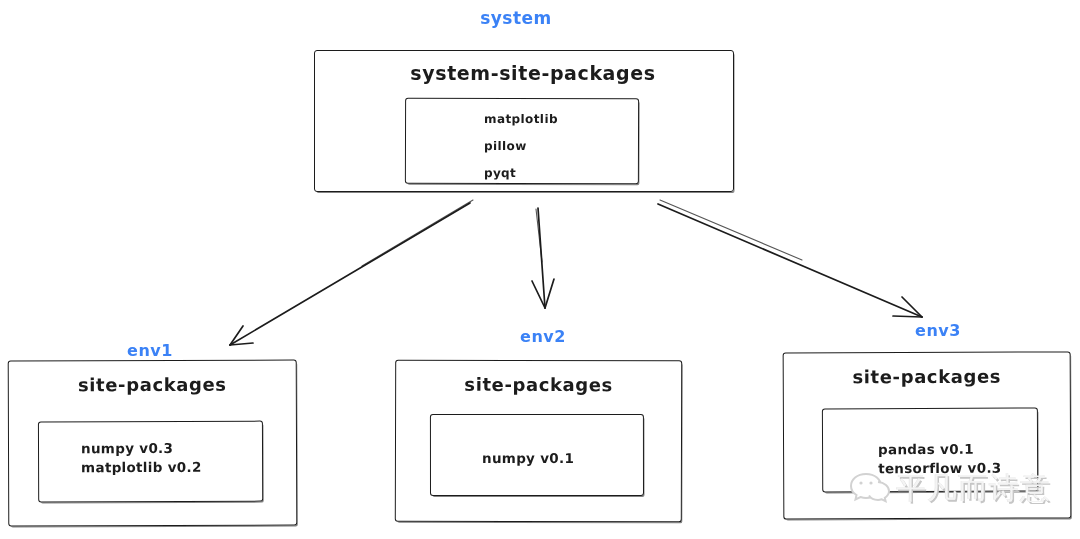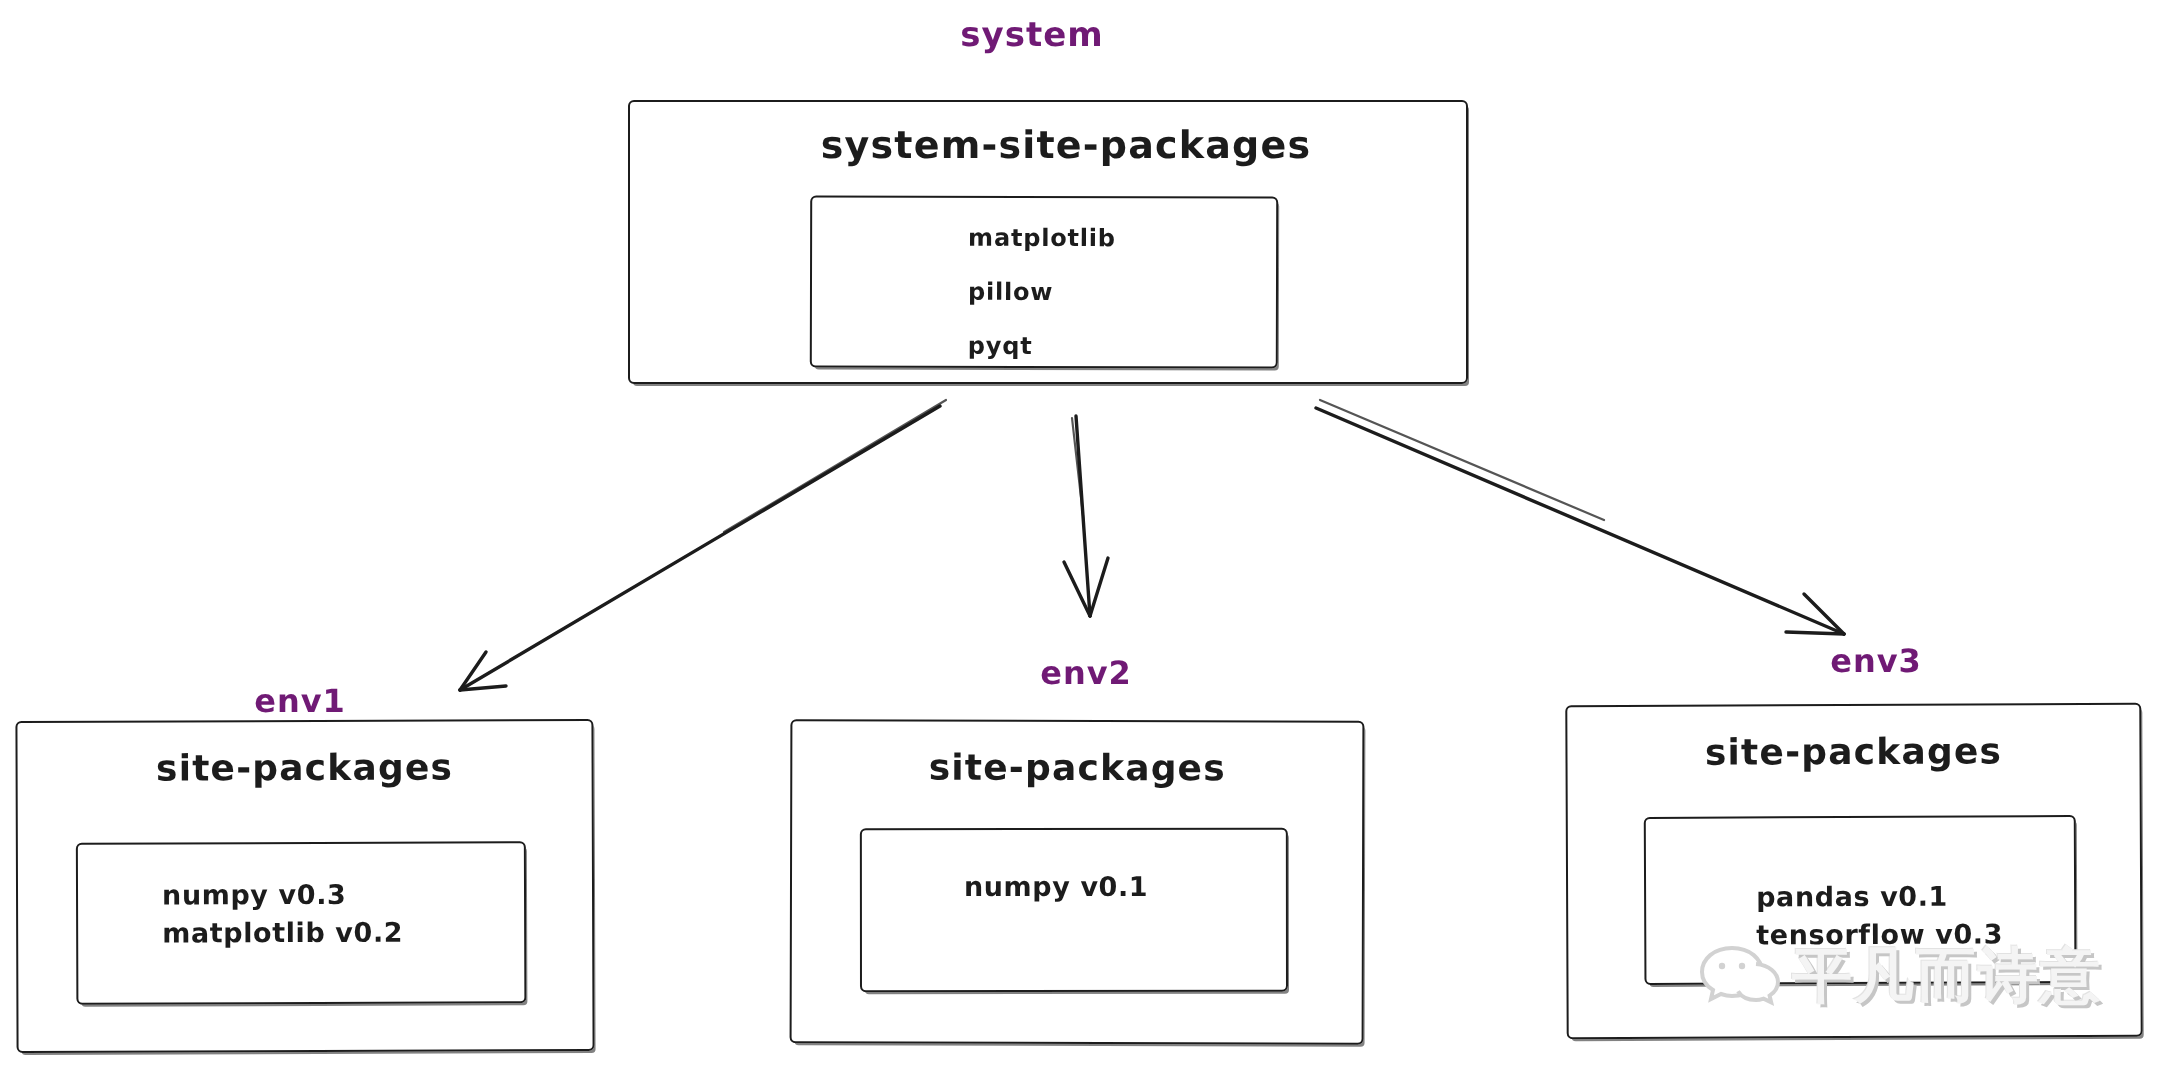--- a/index.html
+++ b/index.html
@@ -14,21 +14,21 @@
     overflow: hidden;
     color: #1c1c1c;
   }
 
   .free-label {
     position: absolute;
     text-align: center;
     font-size: 16px;
     font-weight: bold;
     letter-spacing: 0.5px;
-    color: #701a75;
+    color: #3b82f6;
     white-space: nowrap;
   }
 
   .sketch-box {
     position: absolute;
     border: 1.8px solid #1c1c1c;
     border-radius: 3px;
     background: transparent;
     box-shadow: 1.5px 2px 0 -1px rgba(28,28,28,0.55);
   }
@@ -58,21 +58,21 @@
 
   #env1-box   { left: 8px;   top: 360px; width: 289px; height: 166px;
                 transform: rotate(-0.2deg); }
   #env1-inner { left: 29px;  top: 60px;  width: 225px; height: 81px; }
   #env1-pkgs  { left: 42px;  top: 17px; }
 
   #env2-box   { left: 395px; top: 360px; width: 287px; height: 162px;
                 transform: rotate(0.15deg); }
   #env2-inner { left: 34px;  top: 53px;  width: 214px; height: 82px;
                 transform: rotate(-0.2deg); }
-  #env2-pkgs  { left: 51px;  top: 20px; }
+  #env2-pkgs  { left: 51px;  top: 34px; }
 
   #env3-box   { left: 783px; top: 352px; width: 288px; height: 167px;
                 transform: rotate(-0.25deg); }
   #env3-inner { left: 38px;  top: 55px;  width: 216px; height: 84px; }
   #env3-pkgs  { left: 55px;  top: 15px; margin-top: 16px; }
 
   #system-label { left: 436px; top: 8px;   width: 160px; font-size: 17px; }
   #env1-label   { left: 90px;  top: 341px; width: 120px; }
   #env2-label   { left: 483px; top: 327px; width: 120px; }
   #env3-label   { left: 878px; top: 321px; width: 120px; }
@@ -96,21 +96,21 @@
     position: absolute;
     left: 848px; top: 459px;
     width: 230px; height: 58px;
     display: flex;
     align-items: center;
     gap: 4px;
     pointer-events: none;
   }
   #watermark-text {
     font-size: 30px;
-    font-weight: bold;
+    font-weight: normal;
     white-space: nowrap;
     color: #f4f4f4;
     text-shadow: 1.5px 1.5px 0 #c6c6c6, -0.5px -0.5px 0 #e2e2e2;
     letter-spacing: 1px;
   }
   #watermark-icon svg { display: block; }
 </style>
 </head>
 <body>
 

